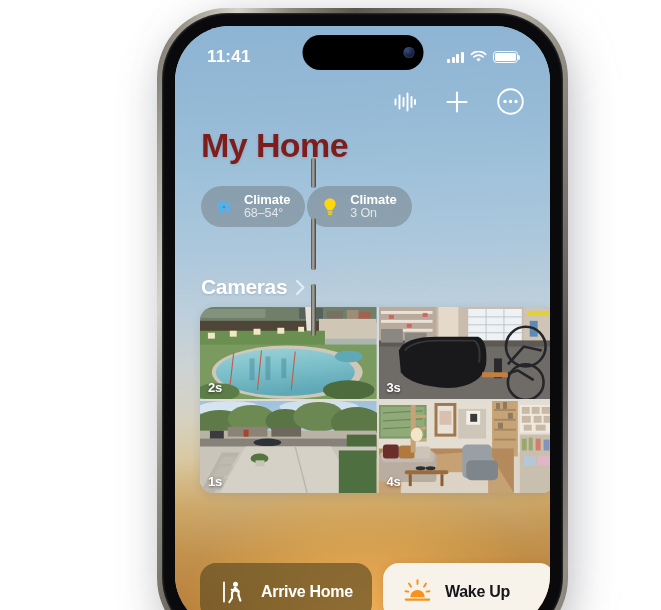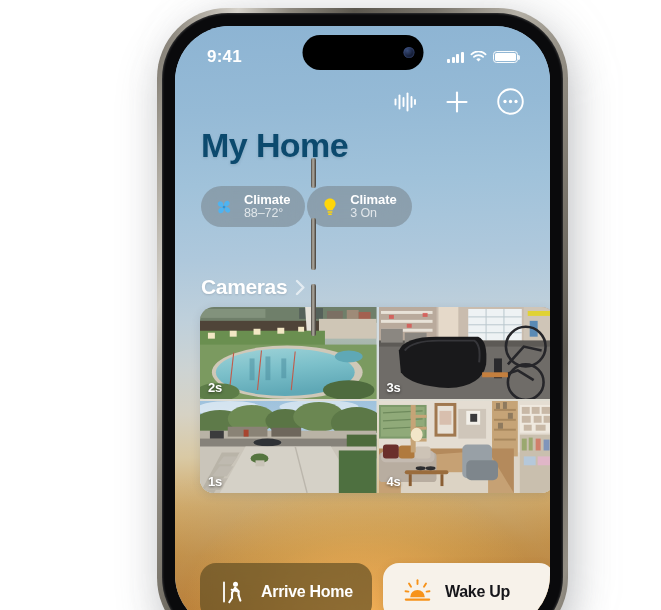--- a/index.html
+++ b/index.html
@@ -114,21 +114,21 @@
   
   .toolbar{
     position:absolute;right:26px;top:62px;
     display:flex;align-items:center;gap:28px;
   }
   .tool{cursor:pointer;display:flex;align-items:center;justify-content:center;}
 
   
   .home-title{
     position:absolute;left:26px;top:100px;
-    color:#0c4a6e;font-size:34px;font-weight:700;letter-spacing:-.6px;
+    color:#7f1d1d;font-size:34px;font-weight:700;letter-spacing:-.6px;
     text-shadow:0 1px 3px rgba(60,80,100,.22);
     text-align:center;
   }
 
   
   .pills{
     position:absolute;left:26px;top:160px;right:0;
     display:flex;gap:2px;
   }
   .pill{
@@ -195,21 +195,21 @@
   <div class="btn-side btn-voldn"></div>
 
   <div class="bezel">
     <div class="screen">
 
       <div class="wallpaper"></div>
 
       <div class="ui">
 
         <div class="statusbar">
-          <div class="clock">9:41</div>
+          <div class="clock">11:41</div>
           <div class="status-right">
             <div class="sig">
               <i></i>
                 <i></i>
                 <i></i>
                 <i></i>
             </div>
             <svg width="17" height="12" viewBox="0 0 17 12">
               <path d="M8.5 10.6 6.3 8.3a3.2 3.2 0 0 1 4.4 0z" fill="#fff"></path>
               <path d="M3.9 5.9a6.6 6.6 0 0 1 9.2 0" stroke="#fff" stroke-width="1.7" fill="none" stroke-linecap="round"></path>
@@ -268,21 +268,21 @@
               <g fill="#4fb3f0">
                 <path d="M12 11.2c-.2-2 .3-4.1 1.5-5.2 1.5-1.4 3.8-.9 4.5.9.7 1.8-.6 3.6-2.6 4.2-1 .3-2.2.3-3.4.1z"></path>
                 <path d="M12.8 12c2-.2 4.1.3 5.2 1.5 1.4 1.5.9 3.8-.9 4.5-1.8.7-3.6-.6-4.2-2.6-.3-1-.3-2.2-.1-3.4z"></path>
                 <path d="M12 12.8c.2 2-.3 4.1-1.5 5.2-1.5 1.4-3.8.9-4.5-.9-.7-1.8.6-3.6 2.6-4.2 1-.3 2.2-.3 3.4-.1z"></path>
                 <path d="M11.2 12c-2 .2-4.1-.3-5.2-1.5-1.4-1.5-.9-3.8.9-4.5 1.8-.7 3.6.6 4.2 2.6.3 1 .3 2.2.1 3.4z"></path>
                 <circle cx="12" cy="12" r="1.5" fill="#2f93d4"></circle>
               </g>
             </svg>
             <div class="pill-txt">
               <span class="pill-title">Climate</span>
-              <span class="pill-sub">88–72°</span>
+              <span class="pill-sub">68–54°</span>
             </div>
           </div>
 
           <div class="pill">
             <svg width="22" height="22" viewBox="0 0 24 24">
               <path d="M12 2.6c-3.5 0-6.1 2.6-6.1 5.9 0 2.2 1.1 3.6 2.1 4.8.6.8 1.1 1.4 1.2 2.3h5.6c.1-.9.6-1.5 1.2-2.3 1-1.2 2.1-2.6 2.1-4.8 0-3.3-2.6-5.9-6.1-5.9z" fill="#ffd60a"></path>
               <rect x="9.2" y="16.7" width="5.6" height="1.7" rx=".85" fill="#ffd60a"></rect>
               <rect x="9.9" y="19.1" width="4.2" height="1.7" rx=".85" fill="#ffd60a"></rect>
             </svg>
             <div class="pill-txt">

